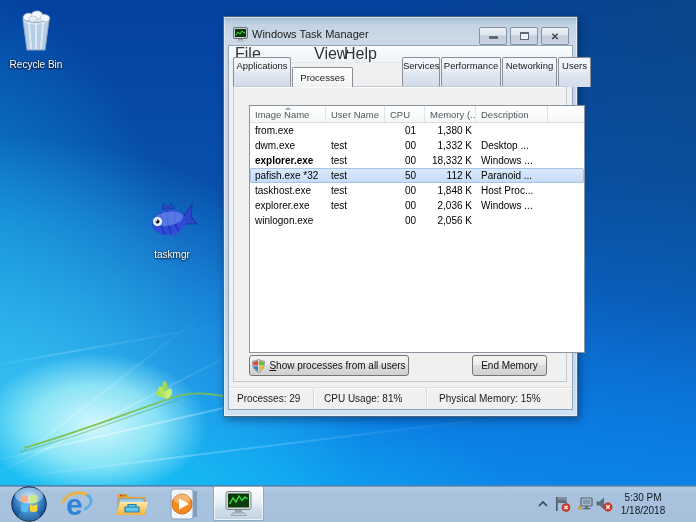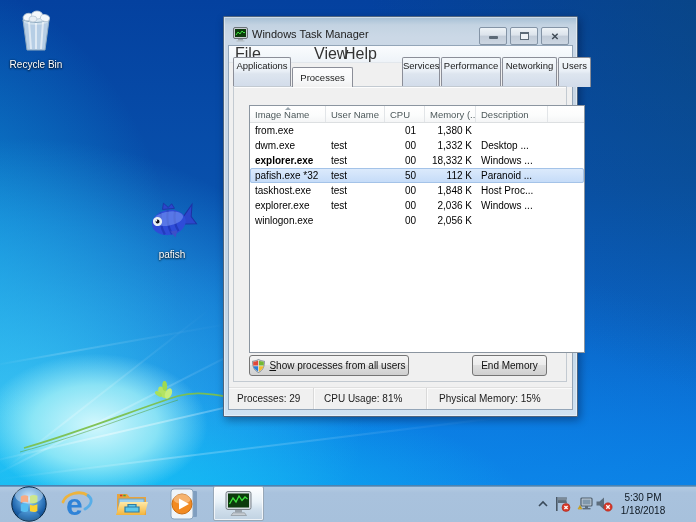--- a/index.html
+++ b/index.html
@@ -118,21 +118,21 @@
         <path d="M20 10 L22 4 L26 9 L30 6 L32 11 Z" fill="#2c46cc" stroke="#1e32a4" stroke-width=".8"></path>
         <ellipse cx="24" cy="24" rx="17" ry="12.5" fill="#2e4cd8"></ellipse>
         <path d="M18 13 Q 14 24 18 35 M25 12 Q 21 24 25 36 M32 14 Q 28 24 32 34" stroke="#2038b8" stroke-width="2.2" fill="none" opacity=".85"></path>
         <ellipse cx="24" cy="20" rx="15" ry="7" fill="#7b9af4" opacity=".55"></ellipse>
         <circle cx="13" cy="21" r="4.6" fill="#e8f0f4"></circle>
         <circle cx="13" cy="21" r="2" fill="#101020"></circle>
         <circle cx="12" cy="20" r=".8" fill="#ffffff"></circle>
         <path d="M24 33 L28 40 L31 33" fill="#3c50c8"></path>
       </g>
     </svg>
-    <div class="lbl">pafish</div>
+    <div class="lbl">taskmgr</div>
   </div>
 
   <div id="win">
     <div id="titlebar">
       <svg id="title-icon" width="15" height="15" viewBox="0 0 15 15">
         <rect x="0.5" y="0.5" width="14" height="11" rx="1.5" fill="#c8cdd2" stroke="#6b7177"></rect>
         <rect x="2" y="2" width="11" height="8" fill="#0c3b0c"></rect>
         <path d="M3 8 L5 5 L7 7 L9 4 L11 6 L12 5" stroke="#3fe43f" stroke-width="1" fill="none"></path>
         <rect x="5" y="12" width="5" height="1.6" fill="#9aa2aa"></rect>
         <rect x="3.5" y="13.4" width="8" height="1.2" fill="#b7bec5"></rect>

